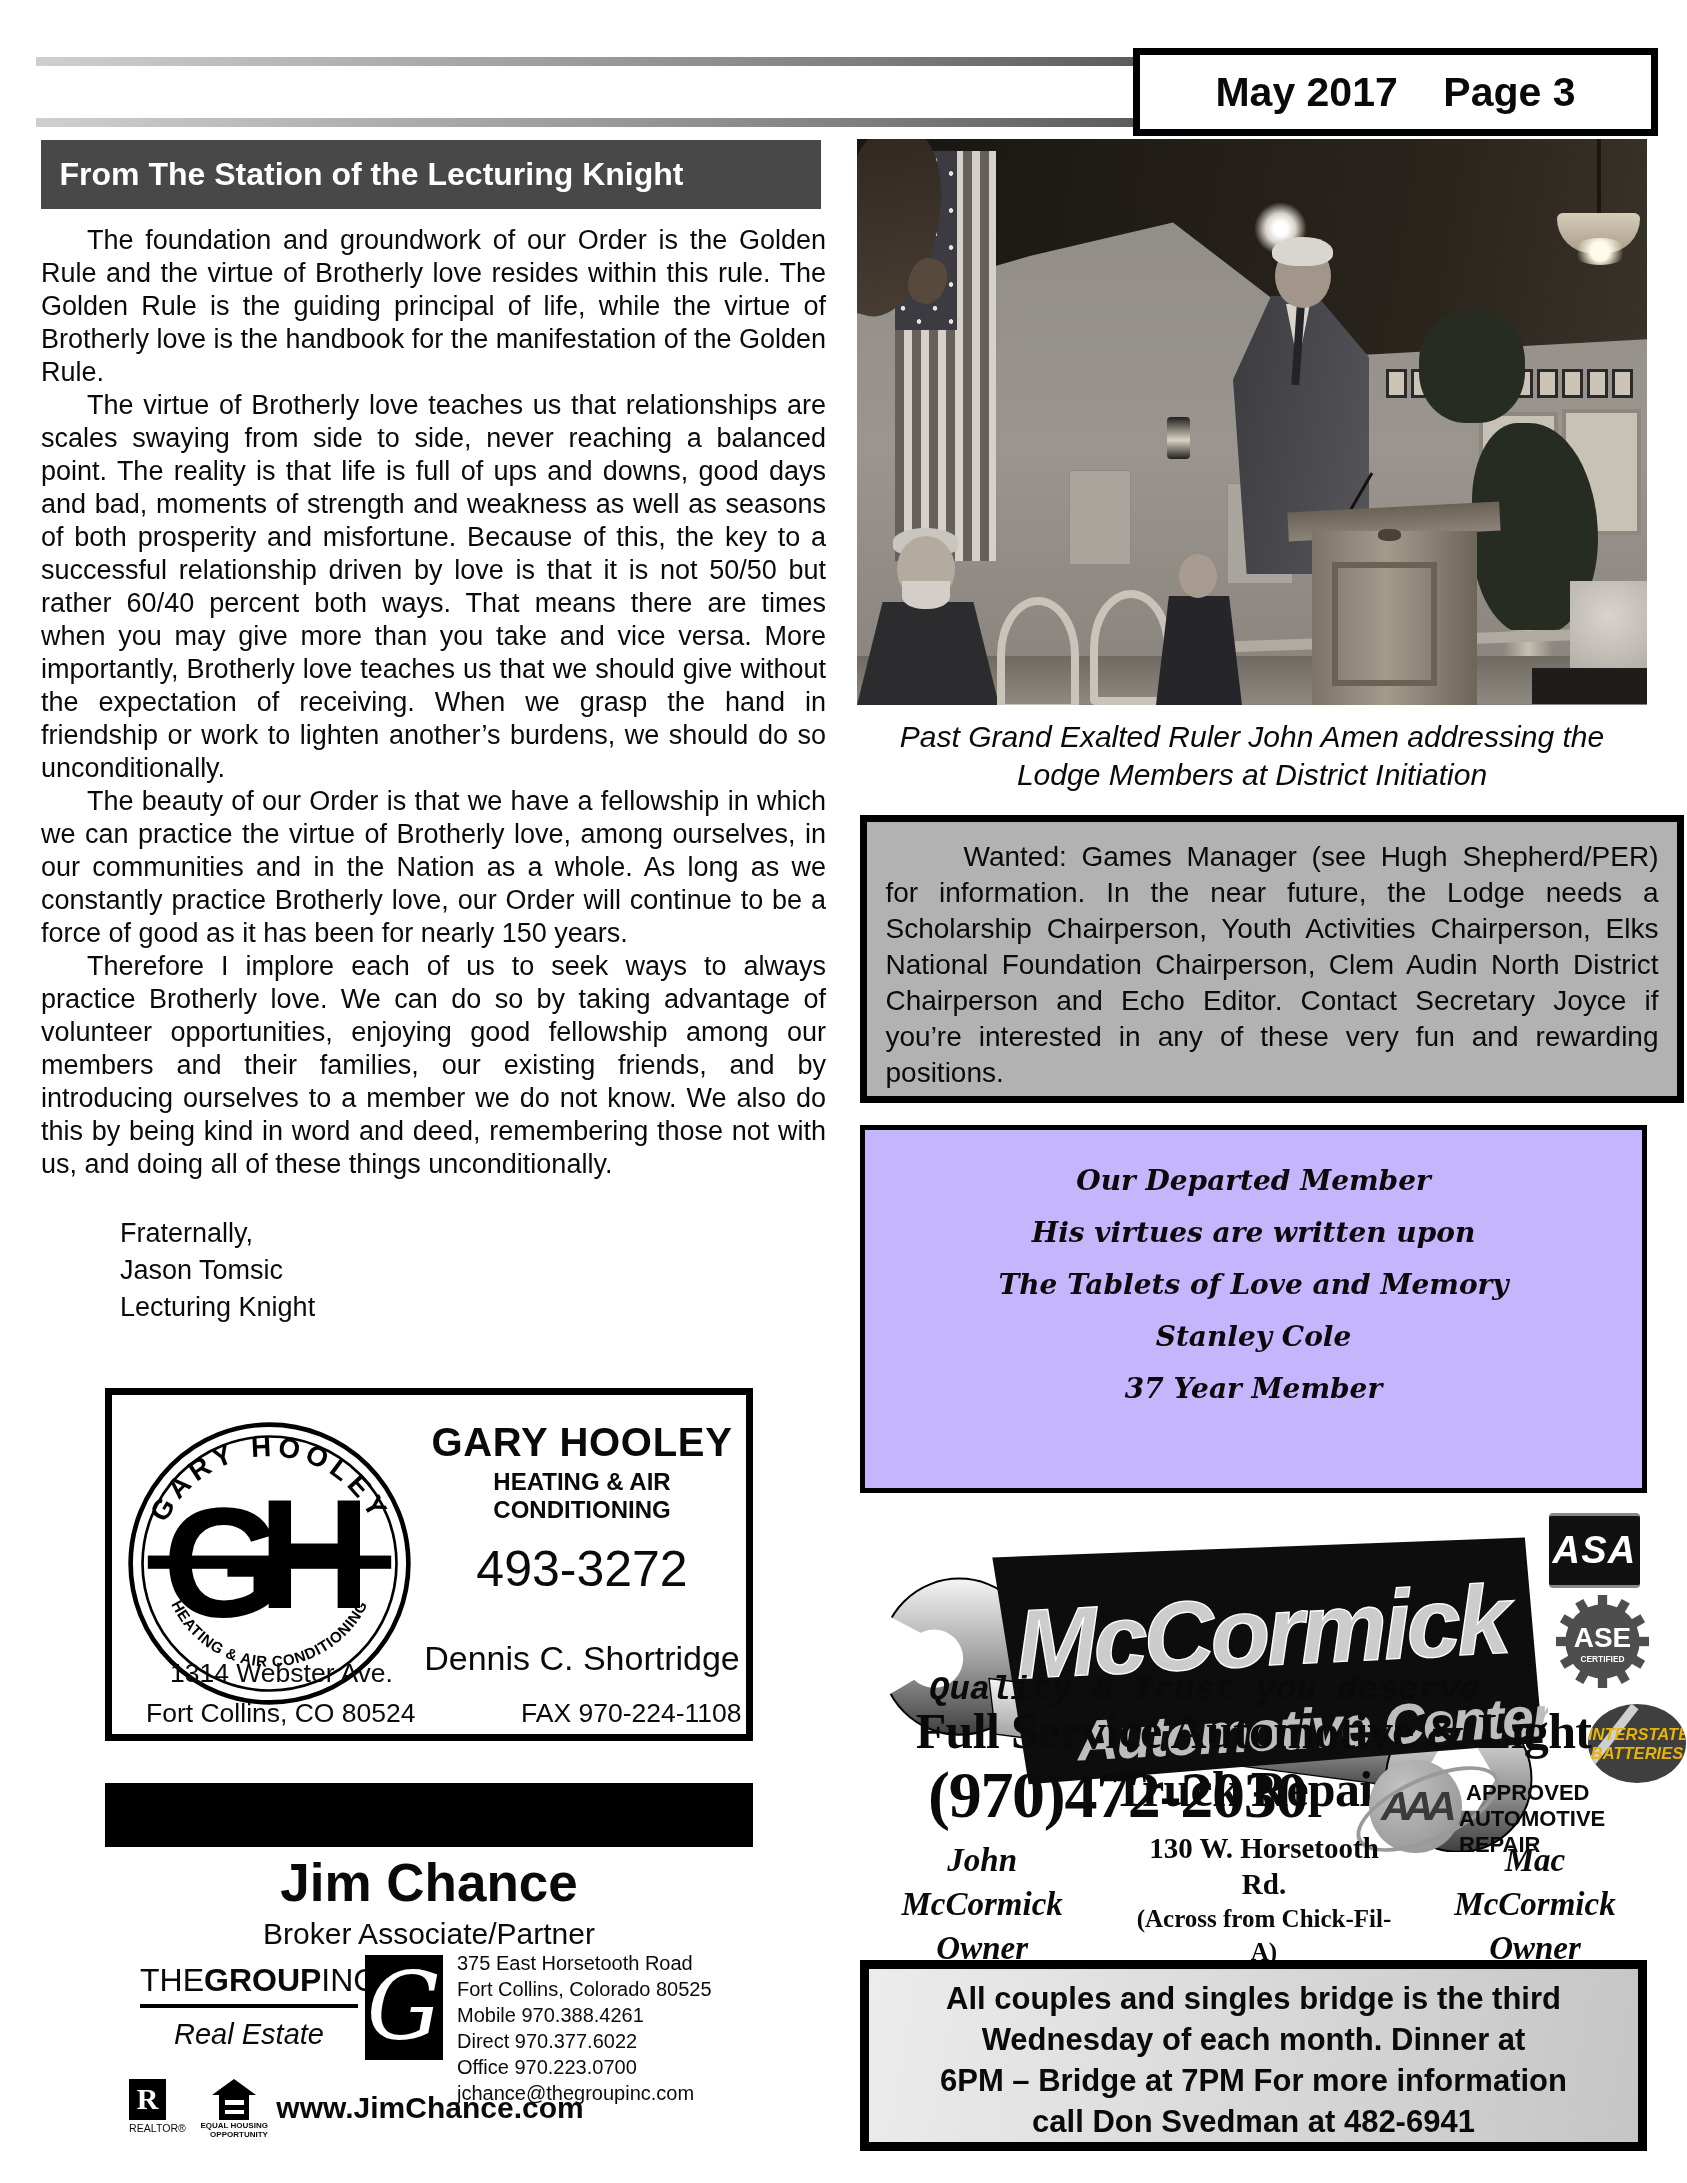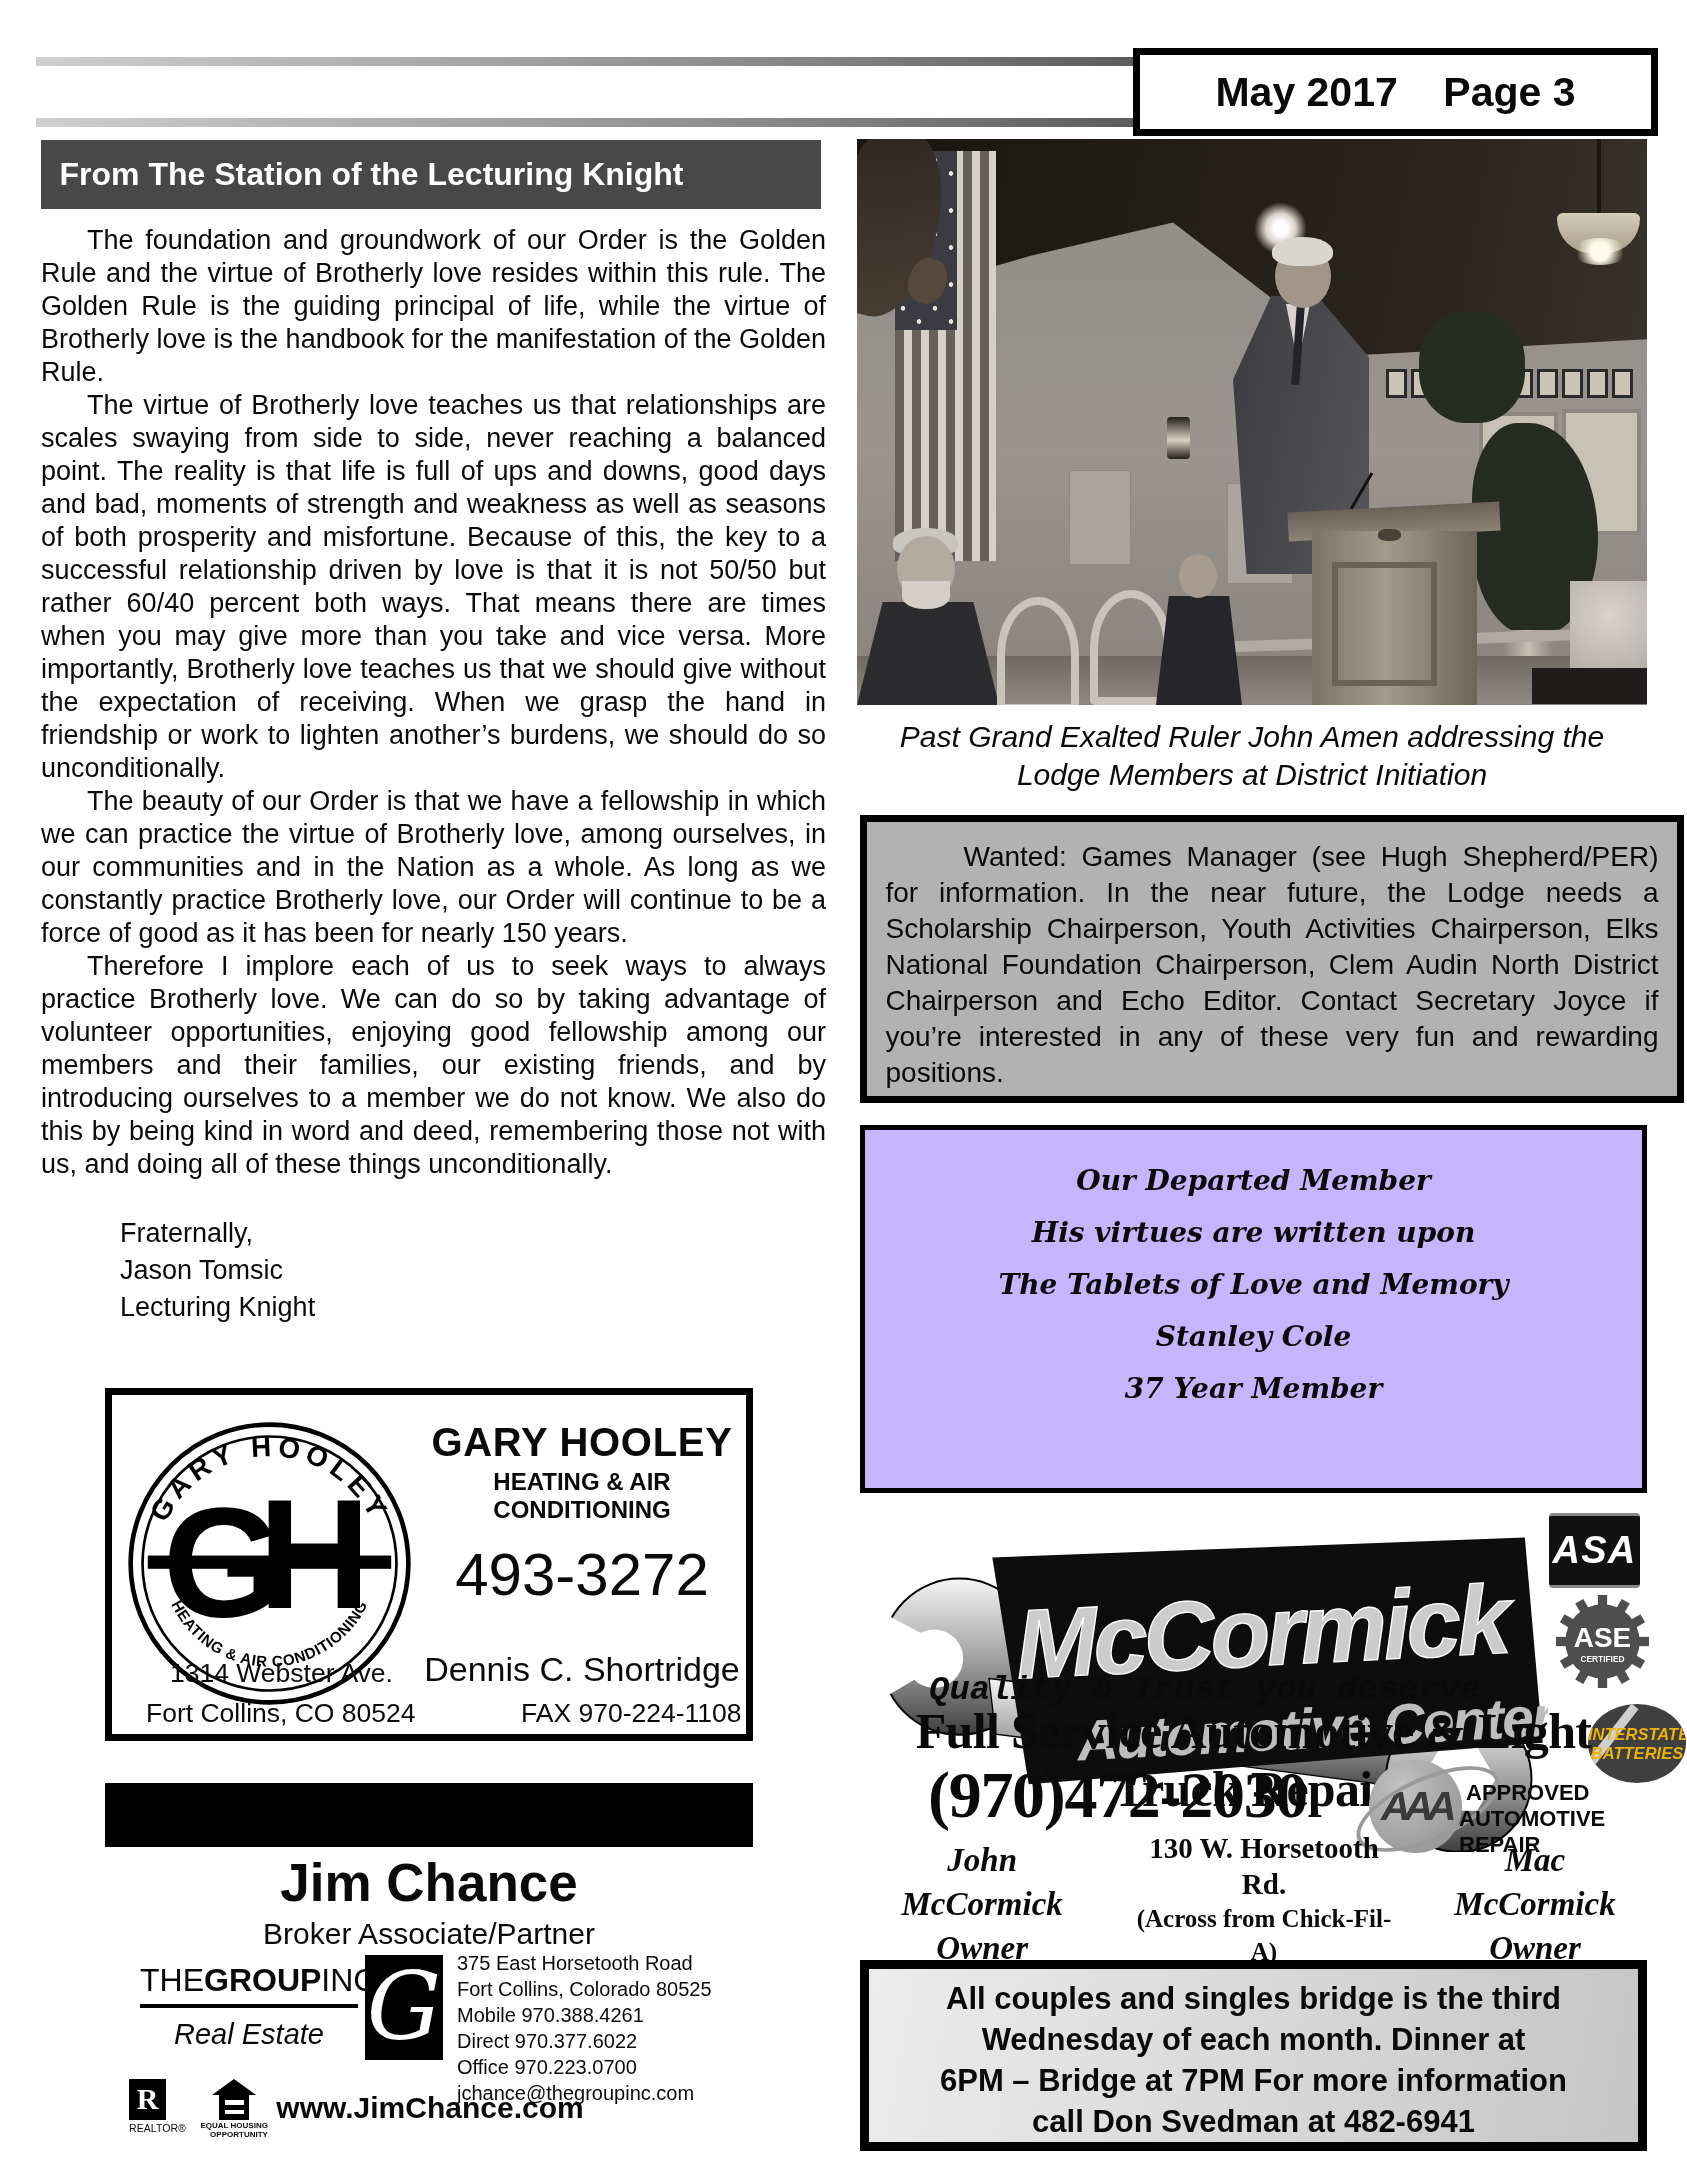--- a/index.html
+++ b/index.html
@@ -20,21 +20,21 @@
   .article p{margin:0;text-indent:46px;}
   .signature{margin-top:34px;margin-left:79px;text-indent:0;}
   .signature div{line-height:37px;}
 
   
   .hooley{left:105px;top:1388px;width:634px;height:339px;border:7.3px solid #000;background:#fff;}
   .hooley-logo{left:12px;top:22.5px;width:291px;height:291px;}
   .hooley-right{left:311px;top:25px;width:318px;text-align:center;}
   .h-name{font-size:40px;font-weight:bold;letter-spacing:0.7px;}
   .h-svc{font-size:24px;font-weight:bold;margin-top:2.6px;}
-  .h-phone{font-size:60px;margin-top:16px;}
+  .h-phone{font-size:50px;margin-top:16px;}
   .h-person{font-size:34px;margin-top:41px;}
   .h-addr1{left:58px;top:263px;font-size:26.5px;}
   .h-addr2{left:34px;top:303px;font-size:26.5px;}
   .h-fax{left:409px;top:303px;font-size:26.5px;}
 
   
   .jc-bar{left:105px;top:1783px;width:648px;height:64px;background:#000;}
   .jc-name{left:105px;top:1852px;width:648px;text-align:center;font-size:53px;font-weight:bold;}
   .jc-role{left:105px;top:1917px;width:648px;text-align:center;font-size:30px;}
   .jc-firm{left:140px;top:1962px;width:218px;text-align:center;}

